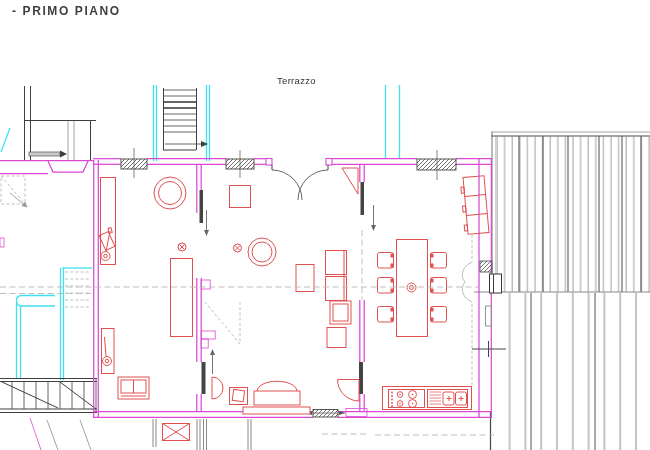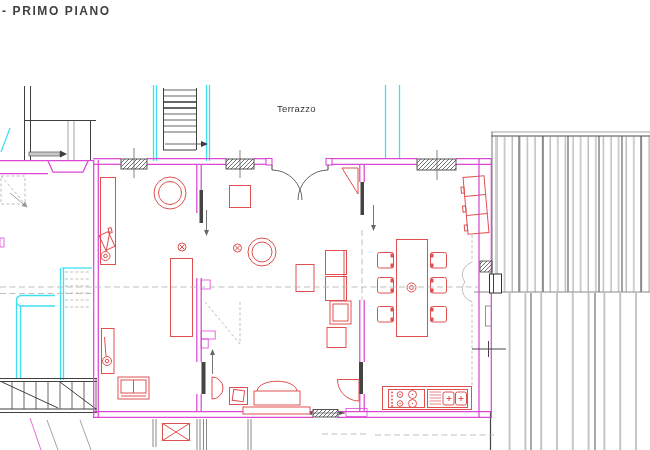--- a/index.html
+++ b/index.html
@@ -1,21 +1,21 @@
 <!DOCTYPE html>
 <html style="--wall: #db49d4; --furniture: #e05050; --glass: #3fe0ef; --structure: #3f3f3f; --hatch: #8f8f8f; --dash: #b8b8b8; --paper: #ffffff;"><head>
 <meta charset="utf-8">
 <style>
   html,body{margin:0;padding:0;background:#fff;}
   #stage{position:relative;width:650px;height:450px;background:var(--paper,#fff);overflow:hidden;
          font-family:"Liberation Sans", sans-serif;}
   #stage svg{position:absolute;left:0;top:0;}
   .txt{position:absolute;color:var(--structure,#3f3f3f);white-space:nowrap;}
-  #floor-title{left:2px;top:4px;font-size:12px;font-weight:600;letter-spacing:1.6px;}
-  #terrace-label{left:277px;top:103px;font-size:9.5px;letter-spacing:.3px;color:#333;}
+  #floor-title{left:12px;top:4px;font-size:12px;font-weight:600;letter-spacing:1.6px;}
+  #terrace-label{left:277px;top:75px;font-size:9.5px;letter-spacing:.3px;color:#333;}
   
   .wl  {stroke:var(--wall);stroke-width:1.25;fill:none;}
   .wlf {stroke:var(--wall);stroke-width:1.1;fill:#fff;}
   .wlt {stroke:var(--wall);stroke-width:.8;fill:none;}
   .fu  {stroke:var(--furniture);stroke-width:1;fill:none;}
   .fuf {stroke:var(--furniture);stroke-width:1;fill:#fff;}
   .fud {fill:var(--furniture);stroke:none;}
   .cy  {stroke:var(--glass);stroke-width:1.3;fill:none;}
   .st  {stroke:var(--structure);stroke-width:1;fill:none;}
   .stk {fill:var(--structure);stroke:none;}

